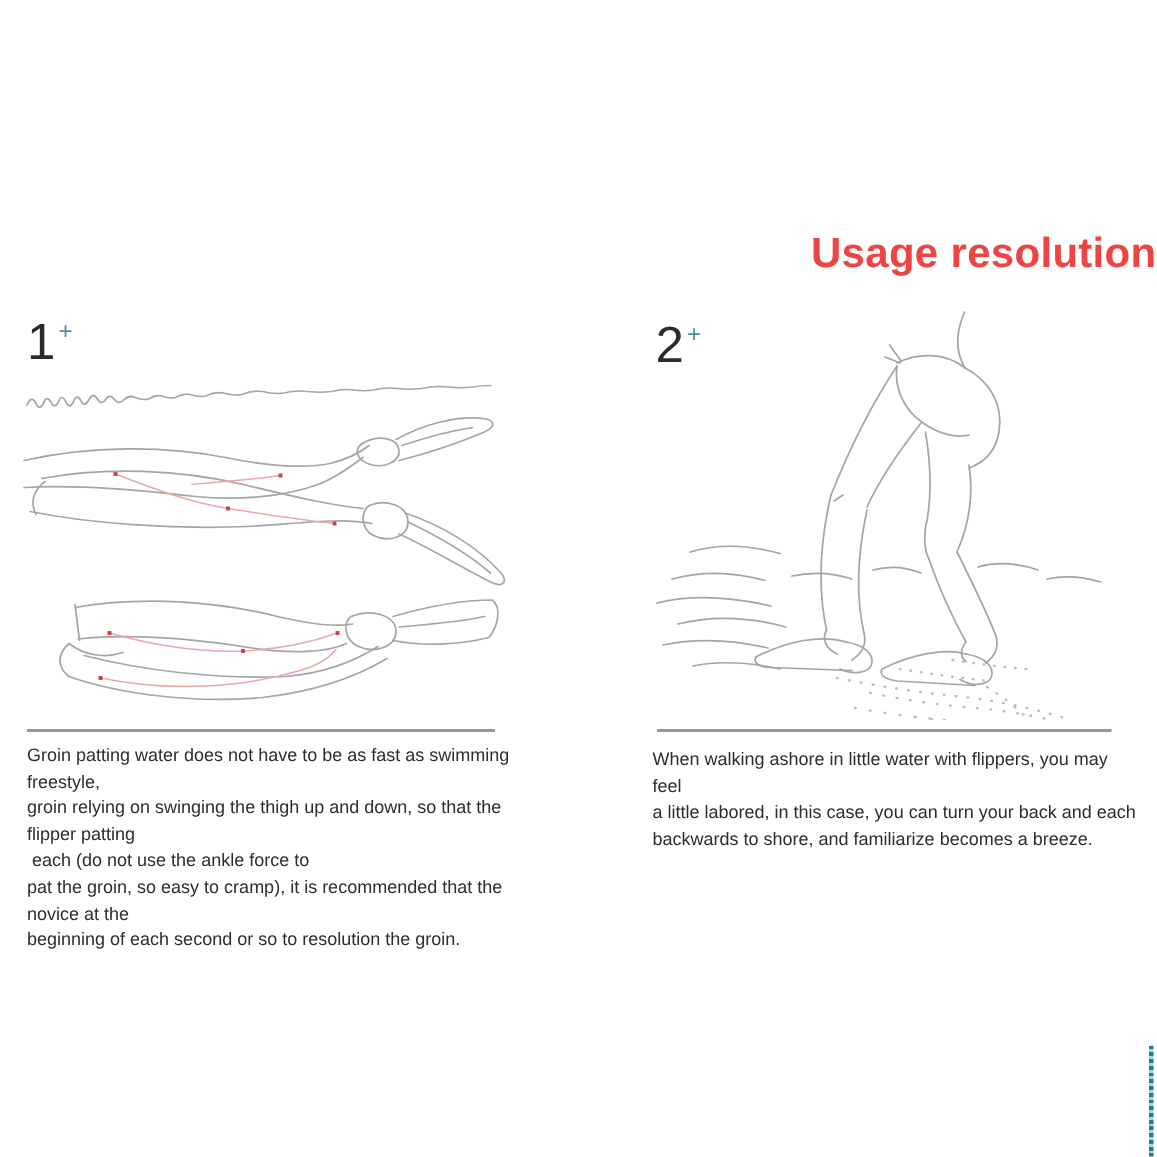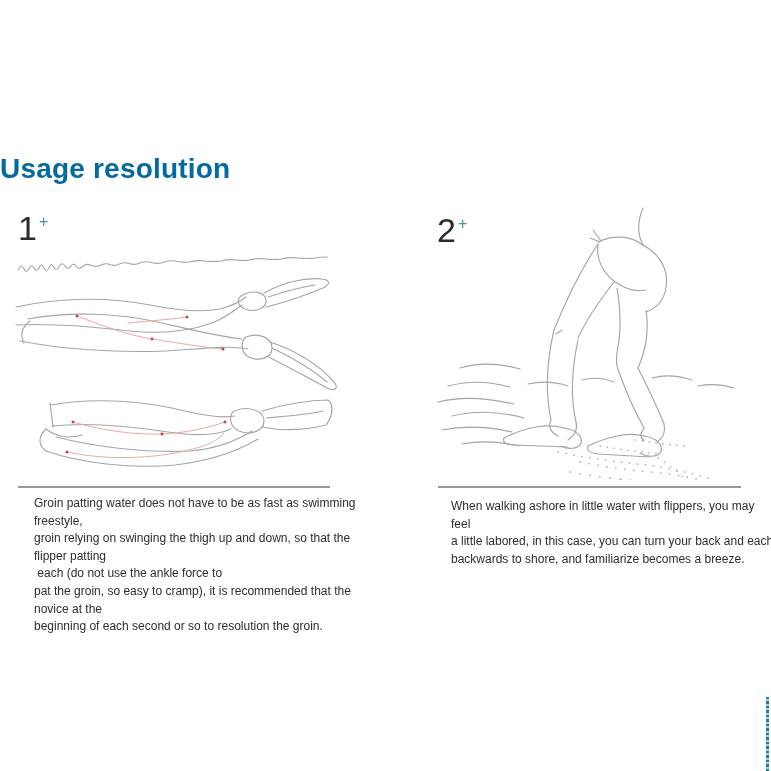--- a/index.html
+++ b/index.html
@@ -4,22 +4,22 @@
 <style>
   html,body{margin:0;padding:0;}
   body{
     width:771px;height:771px;background:#ffffff;overflow:hidden;position:relative;
     font-family:"Liberation Sans","DejaVu Sans",sans-serif;
     -webkit-font-smoothing:antialiased;
   }
   .page{position:absolute;inset:0;background:#ffffff;}
 
   .page-title{
-    position:absolute;top:153px;left:0;right:0;text-align:left;
-    font-size:28px;font-weight:700;letter-spacing:.2px;color:#0369a1;
+    position:absolute;top:153px;left:0;right:0;text-align:right;
+    font-size:28px;font-weight:700;letter-spacing:.2px;color:#ef4444;
   }
 
   .step-label{position:absolute;color:#2b2b2b;font-size:34px;font-weight:400;line-height:1;}
   .step-label .num{letter-spacing:-1px;}
   .step-label .plus{
     font-size:16px;font-weight:400;color:#4a8e9c;
     position:relative;top:-13px;margin-left:3px;
   }
   #step-1{left:18px;top:211px;}
   #step-2{left:437px;top:213px;}
@@ -30,21 +30,21 @@
 
   svg .ln{stroke:#a5a5a5;stroke-width:1.15;fill:none;stroke-linecap:round;stroke-linejoin:round;}
   svg .red{stroke:#e9a9a6;stroke-width:1;fill:none;stroke-linecap:round;}
   svg .dot{fill:#c94141;stroke:none;}
   svg .sand{stroke:#bdbdbd;stroke-width:1.6;fill:none;stroke-linecap:round;}
 
   .divider{position:absolute;top:486px;height:2px;background:#979797;}
   #divider-1{left:18px;width:312px;}
   #divider-2{left:438px;width:303px;}
 
-  .para{position:absolute;font-size:12px;line-height:17.6px;color:#2d2d2d;margin-left:16px;}
+  .para{position:absolute;font-size:12px;line-height:17.6px;color:#2d2d2d;}
   .para div{white-space:pre-wrap;}
   #para-1{left:18px;top:495px;width:350px;}
   #para-2{left:435px;top:498px;width:325px;}
 
   .edge-strip{
     position:absolute;left:766px;top:697px;width:3px;height:74px;
     background:repeating-linear-gradient(to bottom,#2b7a8b 0 2.5px,#9ddbe6 2.5px 4.5px);
   }
 </style>
 </head>

